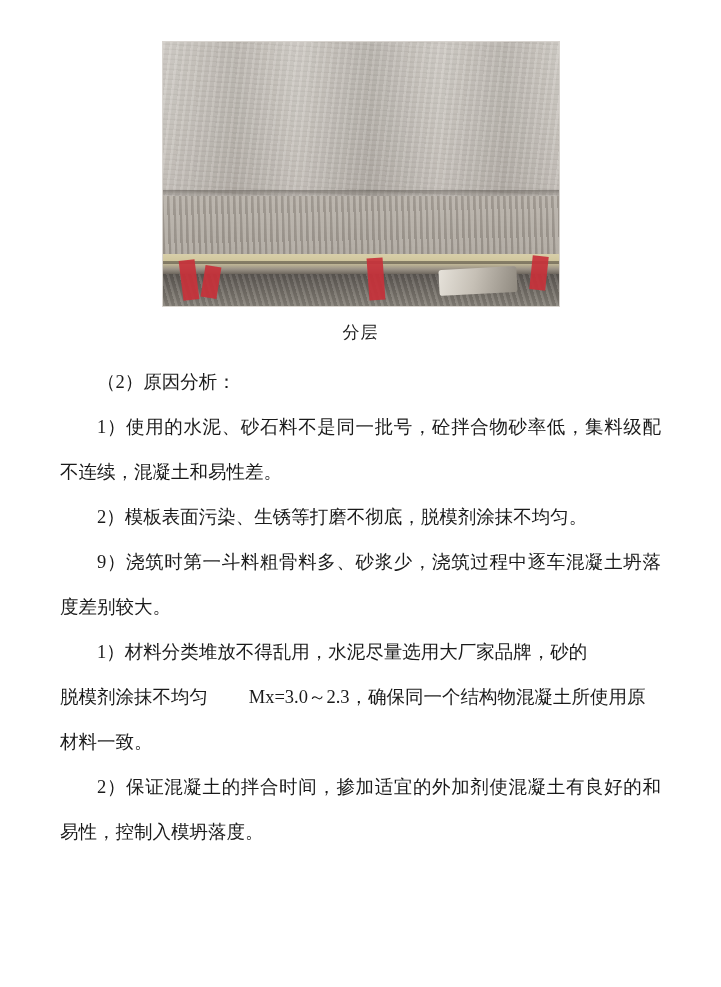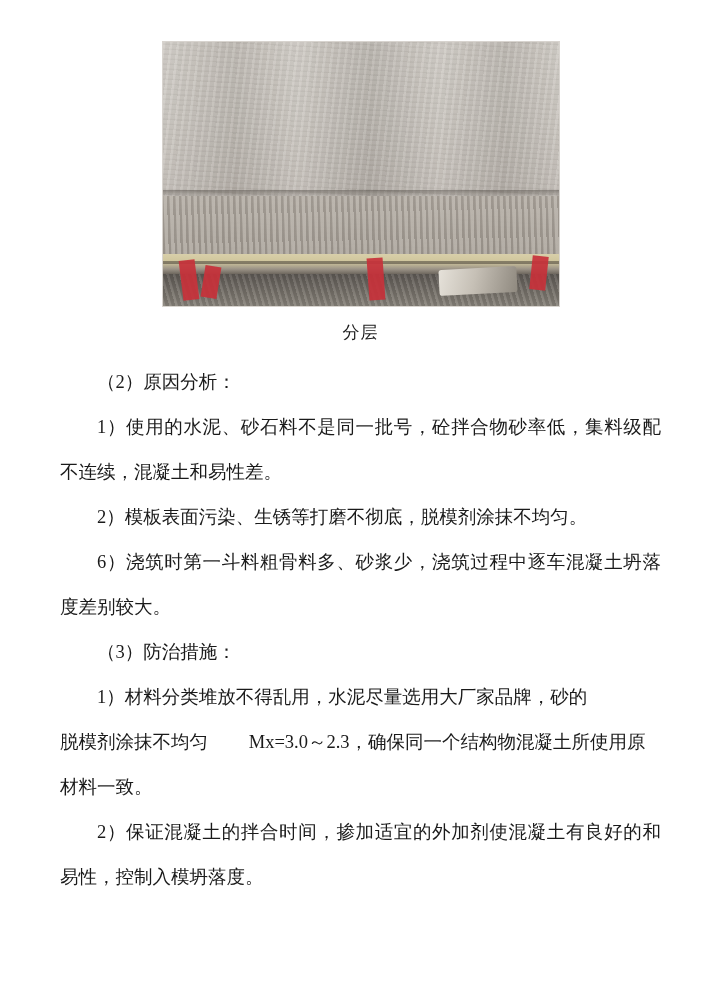--- a/index.html
+++ b/index.html
@@ -160,22 +160,21 @@
       <div class="ribbon r3"></div>
       <div class="ribbon r4"></div>
     </div>
     <div class="figure-caption">分层</div>
   </div>
 
   <div class="body-text">
     <p class="indent">（2）原因分析：</p>
     <p class="indent">1）使用的水泥、砂石料不是同一批号，砼拌合物砂率低，集料级配不连续，混凝土和易性差。</p>
     <p class="indent">2）模板表面污染、生锈等打磨不彻底，脱模剂涂抹不均匀。</p>
-    <p class="indent">6）浇筑时第一斗料粗骨料多、砂浆少，浇筑过程中逐车混凝土坍落度差别较大。</p>
-    <p class="indent">（3）防治措施：</p>
+    <p class="indent">9）浇筑时第一斗料粗骨料多、砂浆少，浇筑过程中逐车混凝土坍落度差别较大。</p>
     <p class="indent">1）材料分类堆放不得乱用，水泥尽量选用大厂家品牌，砂的</p>
     <p><span>脱模剂涂抹不均匀</span><span class="hang"></span><span>Mx=3.0～2.3</span><span>，确保同一个结构物混凝土所使用原</span></p>
     <p>材料一致。</p>
     <p class="indent">2）保证混凝土的拌合时间，掺加适宜的外加剂使混凝土有良好的和易性，控制入模坍落度。</p>
     <p class="indent"><span class="hang"></span></p>
 
   </div>
 
 </div>
 

